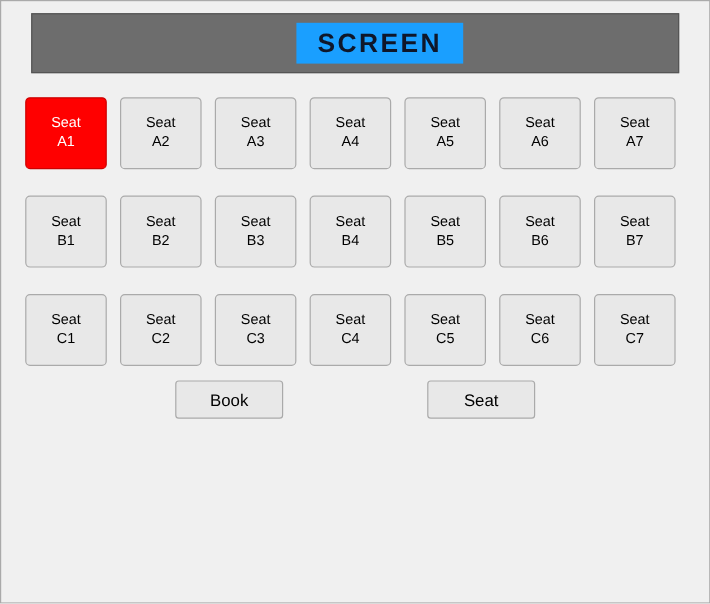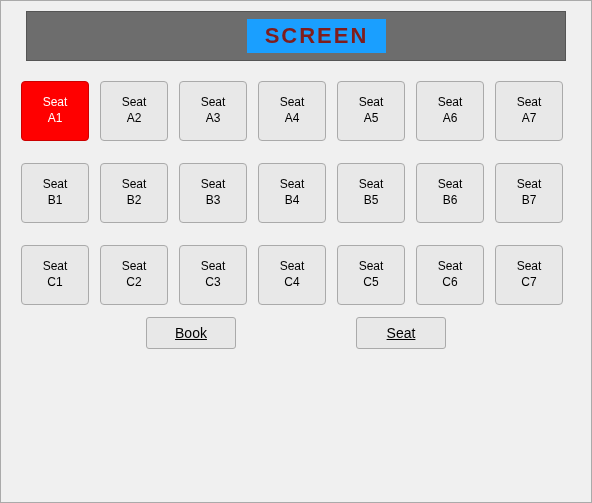--- a/index.html
+++ b/index.html
@@ -27,21 +27,21 @@
       width: 540px;
       height: 50px;
       background: #6d6d6d;
       display: flex;
       align-items: center;
       justify-content: center;
       border: 1px solid #555;
     }
     .screen-label {
       background: #1a9fff;
-      color: #7f1d1d;
+      color: #0f172a;
       font-size: 22px;
       font-weight: bold;
       padding: 4px 18px;
       letter-spacing: 2px;
       margin-left: 41px;
     }
     .seats-section {
       padding: 0 20px;
     }
     .seat-row {
@@ -68,21 +68,20 @@
     .seat-btn.selected {
       background: red;
       color: white;
       border-color: #cc0000;
     }
     .actions-row {
       display: flex;
       justify-content: center;
       gap: 120px;
       margin-top: 12px;
-      text-decoration: underline;
     }
     .action-btn {
       width: 90px;
       height: 32px;
       background: #e8e8e8;
       border: 1px solid #aaa;
       border-radius: 3px;
       font-size: 14px;
       cursor: pointer;
     }

